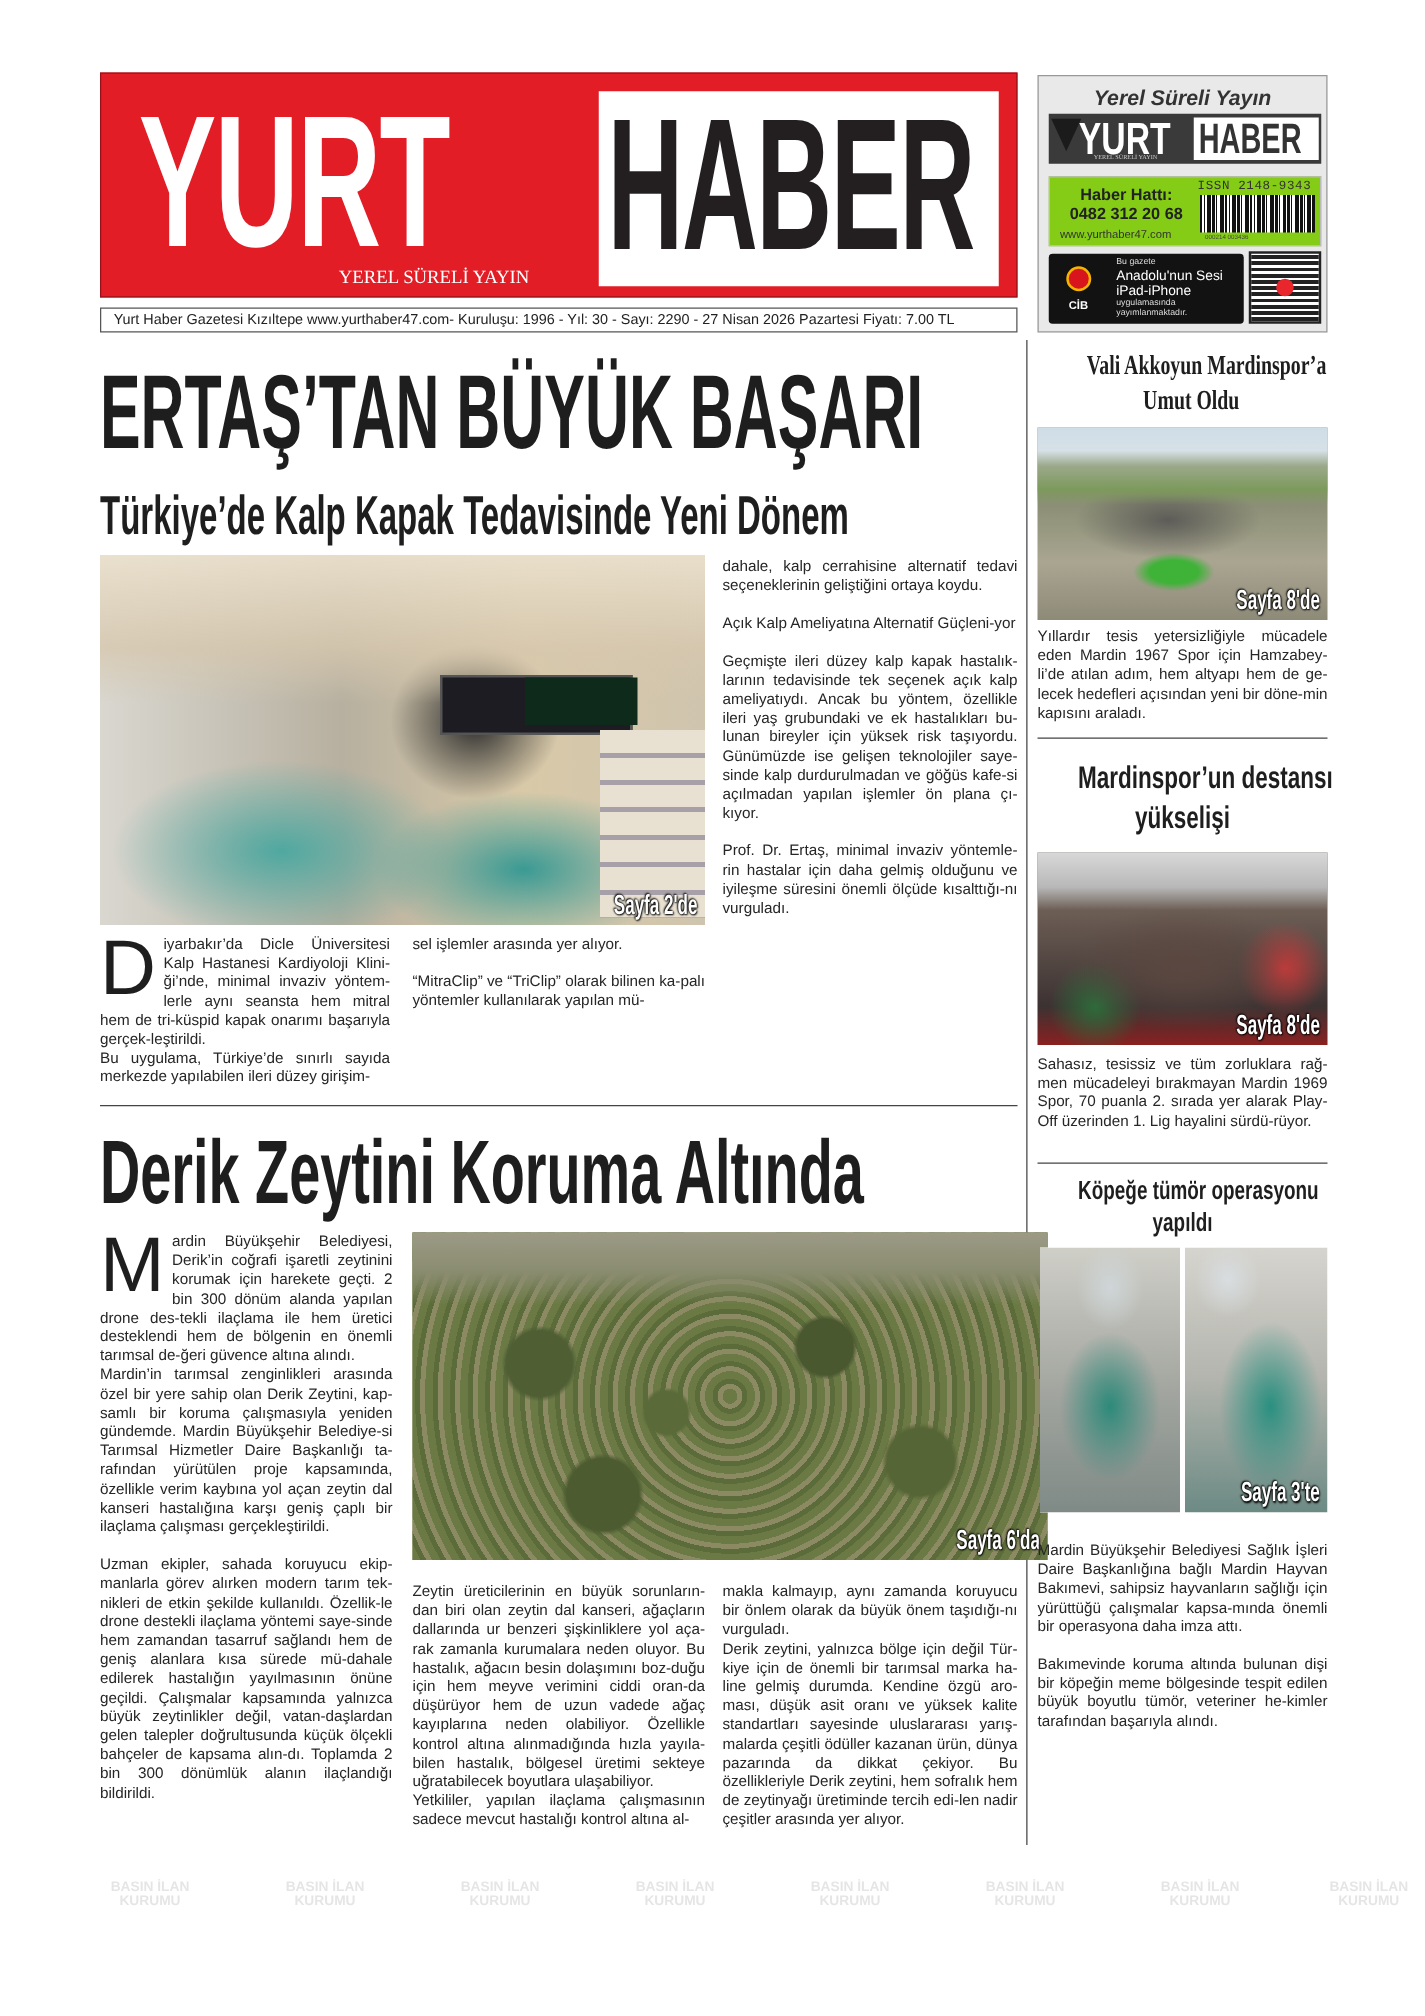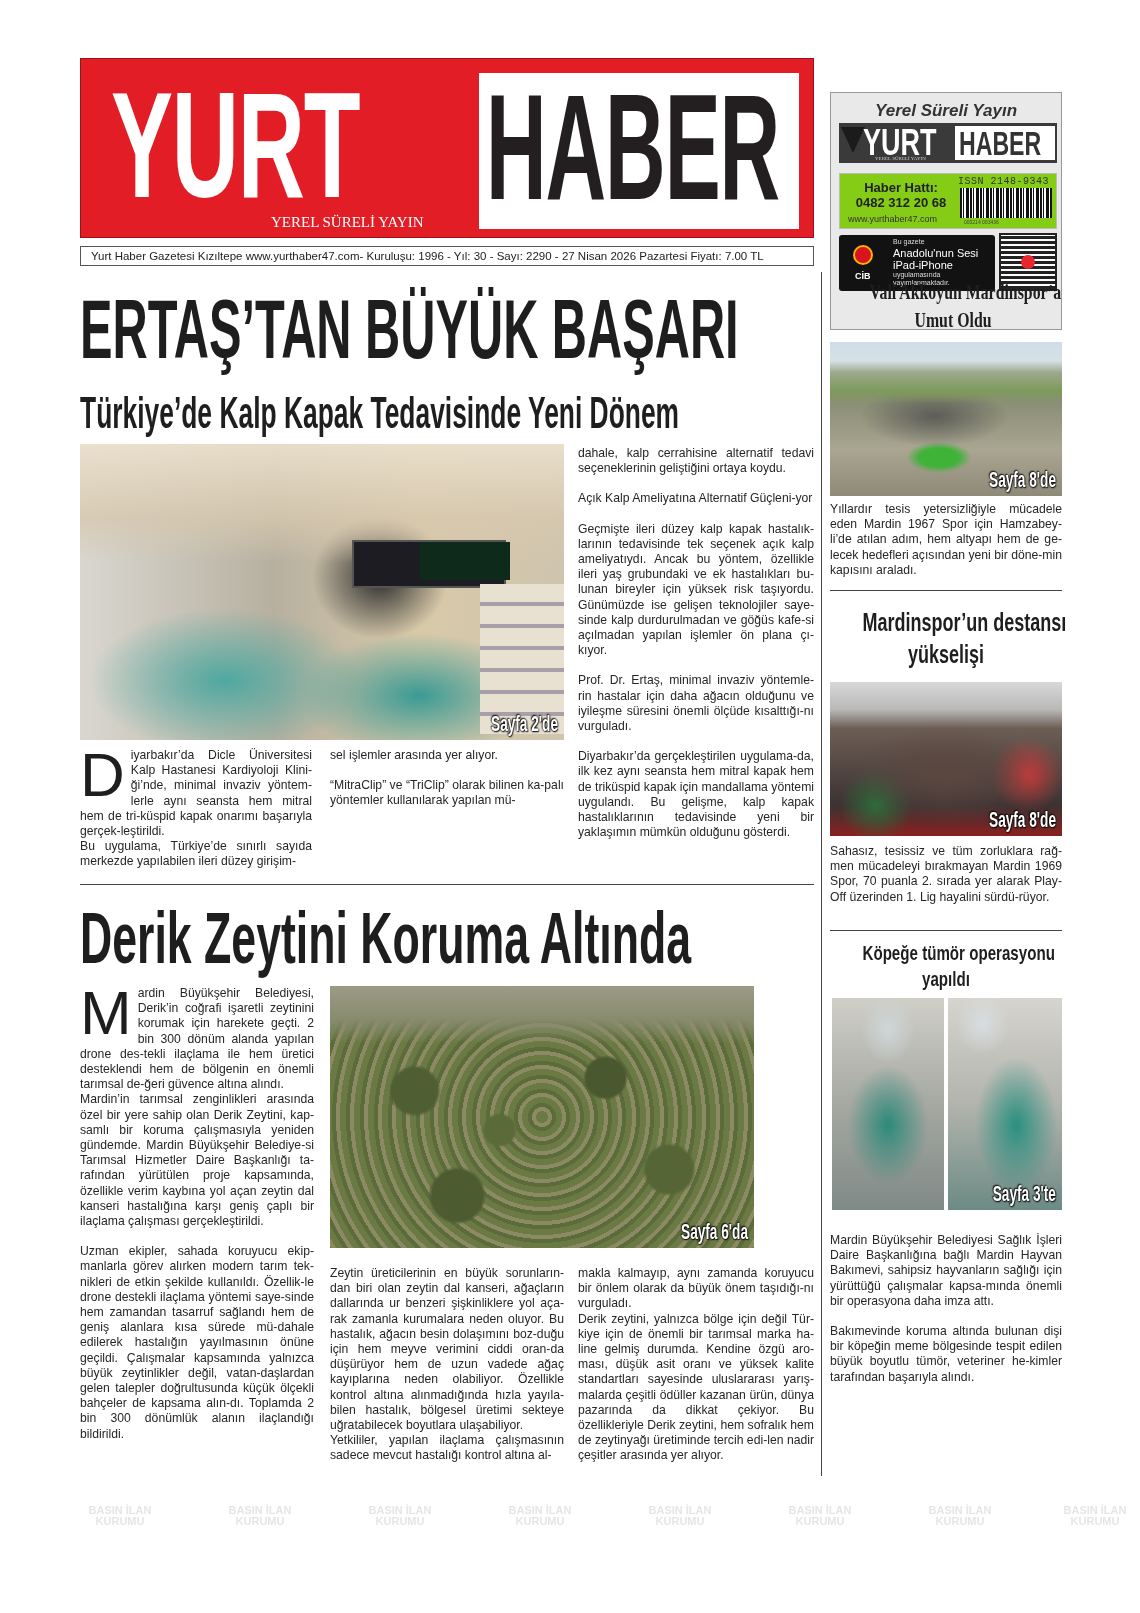--- a/index.html
+++ b/index.html
@@ -10,21 +10,21 @@
   
   .mast { left:80px; top:58px; width:734px; height:180px; background:#e21d26; border:1px solid #9a1218; box-sizing:border-box; }
   .mast-white { position:absolute; left:398px; top:14px; width:320px; height:156px; background:#fff; }
   .yurt { position:absolute; left:30px; top:6px; font-family:"Liberation Sans", sans-serif; font-weight:bold; color:#fff; font-size:150px; line-height:160px; transform:scaleX(0.62); transform-origin:left top; letter-spacing:-2px; }
   .haber { position:absolute; left:405px; top:8px; font-family:"Liberation Sans", sans-serif; font-weight:bold; color:#231f20; font-size:150px; line-height:160px; transform:scaleX(0.56); transform-origin:left top; letter-spacing:-2px; }
   .yerel { position:absolute; left:190px; top:155px; color:#fff; font-family:"Liberation Serif", serif; font-size:15px; }
 
   .infobar { left:80px; top:246px; width:734px; height:20px; border:1px solid #555; box-sizing:border-box; font-size:11.5px; line-height:18px; padding-left:10px; color:#222; white-space:nowrap; overflow:hidden; }
 
   
-  .sidebox { left:830px; top:60px; width:232px; height:238px; background:#e9e9e9; border:1px solid #999; box-sizing:border-box;margin-top:32px; }
+  .sidebox { left:830px; top:60px; width:232px; height:206px; background:#e9e9e9; border:1px solid #999; box-sizing:border-box; }
   .sb-title { position:absolute; left:0; top:8px; width:100%; text-align:center; font-style:italic; font-weight:bold; font-size:17px; color:#333; }
   .sb-logo { position:absolute; left:8px; top:30px; width:218px; height:40px; background:#3a3a3a; }
   .sb-logo .tri { position:absolute; left:2px; top:4px; width:0; height:0; border-left:12px solid transparent; border-right:12px solid transparent; border-top:26px solid #1b1b1b; }
   .sb-logo .y { position:absolute; left:24px; top:0; color:#fff; font-weight:bold; font-size:36px; line-height:40px; transform:scaleX(0.75); transform-origin:left top; }
   .sb-logo .hb { position:absolute; left:116px; top:3px; width:100px; height:34px; background:#fff; }
   .sb-logo .hb span { position:absolute; left:4px; top:-2px; color:#333; font-weight:bold; font-size:34px; line-height:38px; transform:scaleX(0.68); transform-origin:left top; }
   .sb-logo .sm { position:absolute; left:36px; top:33px; color:#ccc; font-size:5px; font-family:"Liberation Serif", serif; }
   .sb-contact { position:absolute; left:8px; top:80px; width:218px; height:56px; background:#84cc16; border:1px solid #bbb; box-sizing:border-box; }
   .sb-hat { position:absolute; left:6px; top:6px; width:110px; text-align:center; font-weight:bold; font-size:13px; line-height:15px; color:#222; }
   .sb-url { position:absolute; left:8px; top:40px; font-size:9px; color:#333; }
@@ -74,30 +74,30 @@
         linear-gradient(180deg, #8b8f75 40%, #a9a591 70%, #8e8a78 100%); }
 
   .ph-team { left:830px; top:682px; width:232px; height:154px;
       background:
         linear-gradient(180deg, #d8d8d8 0%, #b8b8b8 18%, rgba(0,0,0,0) 30%),
         radial-gradient(ellipse 50% 40% at 50% 60%, #5b4740 0%, rgba(91,71,64,0) 80%),
         radial-gradient(ellipse 20% 30% at 85% 60%, #c73a3a 0%, rgba(199,58,58,0) 80%),
         radial-gradient(ellipse 20% 30% at 20% 80%, #2e6b3a 0%, rgba(46,107,58,0) 80%),
         linear-gradient(180deg, #6d5e55 30%, #3c3232 80%, #8a2020 100%); }
 
-  .ph-olive { left:330px; top:986px; width:424px; height:262px;
+  .ph-olive { left:330px; top:986px; width:488px; height:262px;
       background:
         linear-gradient(180deg, #9c9a86 0%, #8a8c70 12%, rgba(0,0,0,0) 22%),
         radial-gradient(circle at 20% 40%, #4f5e33 0 6%, rgba(0,0,0,0) 7%),
         radial-gradient(circle at 40% 55%, #5a6a38 0 5%, rgba(0,0,0,0) 6%),
         radial-gradient(circle at 65% 35%, #4a5830 0 6%, rgba(0,0,0,0) 7%),
         radial-gradient(circle at 80% 70%, #566535 0 6%, rgba(0,0,0,0) 7%),
         radial-gradient(circle at 30% 80%, #4d5b31 0 7%, rgba(0,0,0,0) 8%),
         repeating-radial-gradient(circle at 50% 50%, #6b7a45 0 6px, #8b8a62 6px 10px, #5c6b3a 10px 14px),
-        #76804f; }
+        #76804f; padding-left: 20px; }
 
   .ph-dog { left:832px; top:998px; width:230px; height:212px; background:#fff; }
   .ph-dog .a { position:absolute; left:0; top:0; width:112px; height:212px;
       background:
         radial-gradient(ellipse 30% 20% at 50% 15%, #cfd6d8 0%, rgba(0,0,0,0) 80%),
         radial-gradient(ellipse 45% 35% at 50% 60%, #2d8a7a 0%, rgba(45,138,122,0) 80%),
         linear-gradient(180deg, #cfcfc8 0%, #a6a8a2 50%, #7f8a86 100%); }
   .ph-dog .b { position:absolute; left:116px; top:0; width:114px; height:212px;
       background:
         radial-gradient(ellipse 30% 18% at 30% 12%, #d8dde0 0%, rgba(0,0,0,0) 80%),
@@ -179,22 +179,21 @@
   <p>Bu uygulama, Türkiye’de sınırlı sayıda merkezde yapılabilen ileri düzey girişim-</p>
 </div>
 <div class="abs txt" style="left:330px; top:748px; width:234px;">
   <p>sel işlemler arasında yer alıyor.</p>
   <p class="gap">“MitraClip” ve “TriClip” olarak bilinen ka-palı yöntemler kullanılarak yapılan mü-</p>
 </div>
 <div class="abs txt" style="left:578px; top:446px; width:236px;">
   <p>dahale, kalp cerrahisine alternatif tedavi seçeneklerinin geliştiğini ortaya koydu.</p>
   <p class="gap">Açık Kalp Ameliyatına Alternatif Güçleni-yor</p>
   <p class="gap">Geçmişte ileri düzey kalp kapak hastalık-larının tedavisinde tek seçenek açık kalp ameliyatıydı. Ancak bu yöntem, özellikle ileri yaş grubundaki ve ek hastalıkları bu-lunan bireyler için yüksek risk taşıyordu. Günümüzde ise gelişen teknolojiler saye-sinde kalp durdurulmadan ve göğüs kafe-si açılmadan yapılan işlemler ön plana çı-kıyor.</p>
-  <p class="gap">Prof. Dr. Ertaş, minimal invaziv yöntemle-rin hastalar için daha ağacın olduğunu ve iyileşme süresini önemli ölçüde kısalttığı-nı vurguladı.</p>
-  <p class="gap">Diyarbakır’da gerçekleştirilen uygulama-da, ilk kez aynı seansta hem mitral kapak hem de triküspid kapak için mandallama yöntemi uygulandı. Bu gelişme, kalp kapak hastalıklarının tedavisinde yeni bir yaklaşımın mümkün olduğunu gösterdi.</p>
+  <p class="gap">Prof. Dr. Ertaş, minimal invaziv yöntemle-rin hastalar için daha gelmiş olduğunu ve iyileşme süresini önemli ölçüde kısalttığı-nı vurguladı.</p>
 </div>
 
 <div class="abs cond h3">Derik Zeytini Koruma Altında</div>
 
 <div class="abs txt" style="left:80px; top:986px; width:234px;">
   <span class="drop">M</span>
   <p>ardin Büyükşehir Belediyesi, Derik’in coğrafi işaretli zeytinini korumak için harekete geçti. 2 bin 300 dönüm alanda yapılan drone des-tekli ilaçlama ile hem üretici desteklendi hem de bölgenin en önemli tarımsal de-ğeri güvence altına alındı.</p>
   <p>Mardin’in tarımsal zenginlikleri arasında özel bir yere sahip olan Derik Zeytini, kap-samlı bir koruma çalışmasıyla yeniden gündemde. Mardin Büyükşehir Belediye-si Tarımsal Hizmetler Daire Başkanlığı ta-rafından yürütülen proje kapsamında, özellikle verim kaybına yol açan zeytin dal kanseri hastalığına karşı geniş çaplı bir ilaçlama çalışması gerçekleştirildi.</p>
   <p class="gap">Uzman ekipler, sahada koruyucu ekip-manlarla görev alırken modern tarım tek-nikleri de etkin şekilde kullanıldı. Özellik-le drone destekli ilaçlama yöntemi saye-sinde hem zamandan tasarruf sağlandı hem de geniş alanlara kısa sürede mü-dahale edilerek hastalığın yayılmasının önüne geçildi. Çalışmalar kapsamında yalnızca büyük zeytinlikler değil, vatan-daşlardan gelen talepler doğrultusunda küçük ölçekli bahçeler de kapsama alın-dı. Toplamda 2 bin 300 dönümlük alanın ilaçlandığı bildirildi.</p>
 </div>

